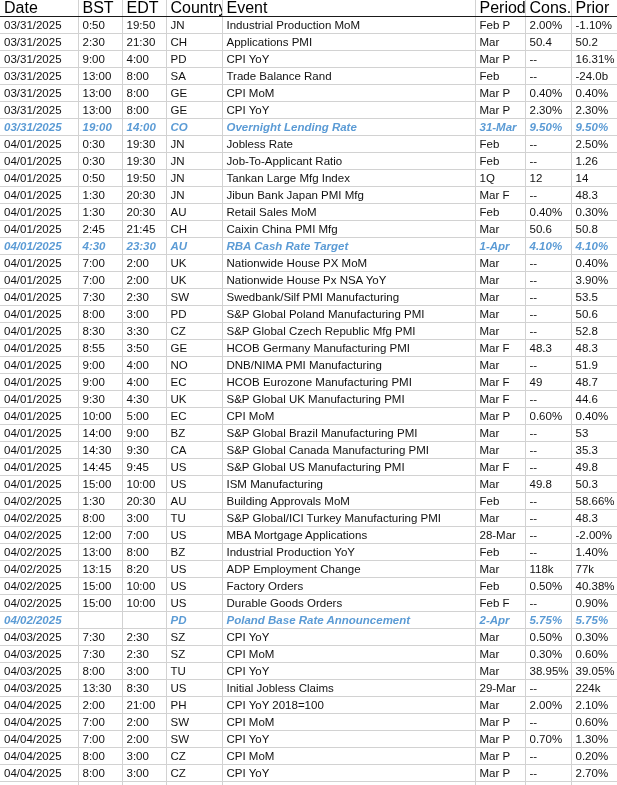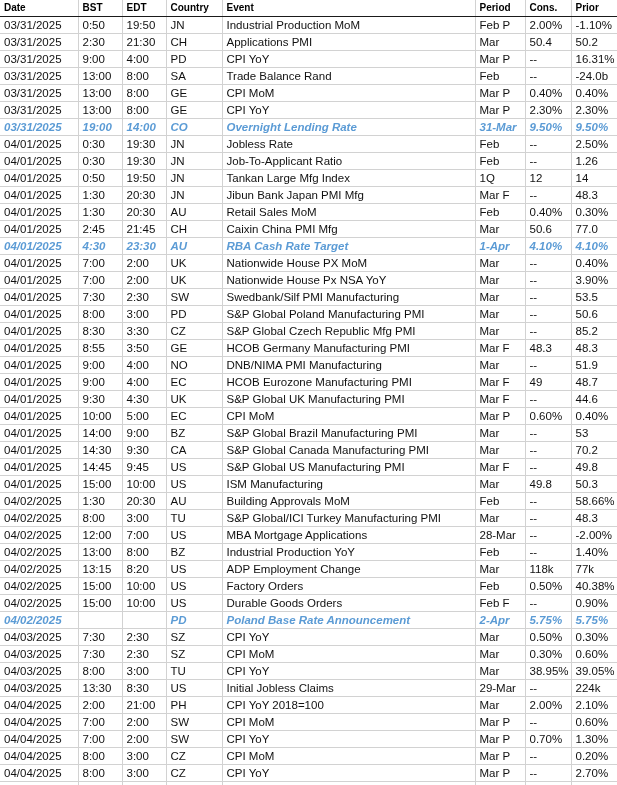--- a/index.html
+++ b/index.html
@@ -40,24 +40,24 @@
     overflow: hidden;
     text-align: left;
     vertical-align: middle;
     box-sizing: border-box;
   }
   table.calendar tr > td:last-child,
   table.calendar tr > th:last-child {
     border-right: none;
   }
   table.calendar thead th {
-    font-weight: bold;
+    font-weight: normal;
     color: #000000;
     border-bottom: 1.6px solid #1a1a1a;
-    font-size: 10px;
+    font-size: 16px;
   }
   table.calendar tbody tr.highlight td {
     color: #5b9bd5;
     font-weight: bold;
     font-style: italic;
   }
 </style>
 </head>
 <body>
 
@@ -206,21 +206,21 @@
         <td>0.30%</td>
       </tr>
       <tr>
         <td>04/01/2025</td>
         <td>2:45</td>
         <td>21:45</td>
         <td>CH</td>
         <td>Caixin China PMI Mfg</td>
         <td>Mar</td>
         <td>50.6</td>
-        <td>77.0</td>
+        <td>50.8</td>
       </tr>
       <tr class="highlight">
         <td>04/01/2025</td>
         <td>4:30</td>
         <td>23:30</td>
         <td>AU</td>
         <td>RBA Cash Rate Target</td>
         <td>1-Apr</td>
         <td>4.10%</td>
         <td>4.10%</td>
@@ -266,21 +266,21 @@
         <td>50.6</td>
       </tr>
       <tr>
         <td>04/01/2025</td>
         <td>8:30</td>
         <td>3:30</td>
         <td>CZ</td>
         <td>S&amp;P Global Czech Republic Mfg PMI</td>
         <td>Mar</td>
         <td>--</td>
-        <td>85.2</td>
+        <td>52.8</td>
       </tr>
       <tr>
         <td>04/01/2025</td>
         <td>8:55</td>
         <td>3:50</td>
         <td>GE</td>
         <td>HCOB Germany Manufacturing PMI</td>
         <td>Mar F</td>
         <td>48.3</td>
         <td>48.3</td>
@@ -336,21 +336,21 @@
         <td>53</td>
       </tr>
       <tr>
         <td>04/01/2025</td>
         <td>14:30</td>
         <td>9:30</td>
         <td>CA</td>
         <td>S&amp;P Global Canada Manufacturing PMI</td>
         <td>Mar</td>
         <td>--</td>
-        <td>70.2</td>
+        <td>35.3</td>
       </tr>
       <tr>
         <td>04/01/2025</td>
         <td>14:45</td>
         <td>9:45</td>
         <td>US</td>
         <td>S&amp;P Global US Manufacturing PMI</td>
         <td>Mar F</td>
         <td>--</td>
         <td>49.8</td>

